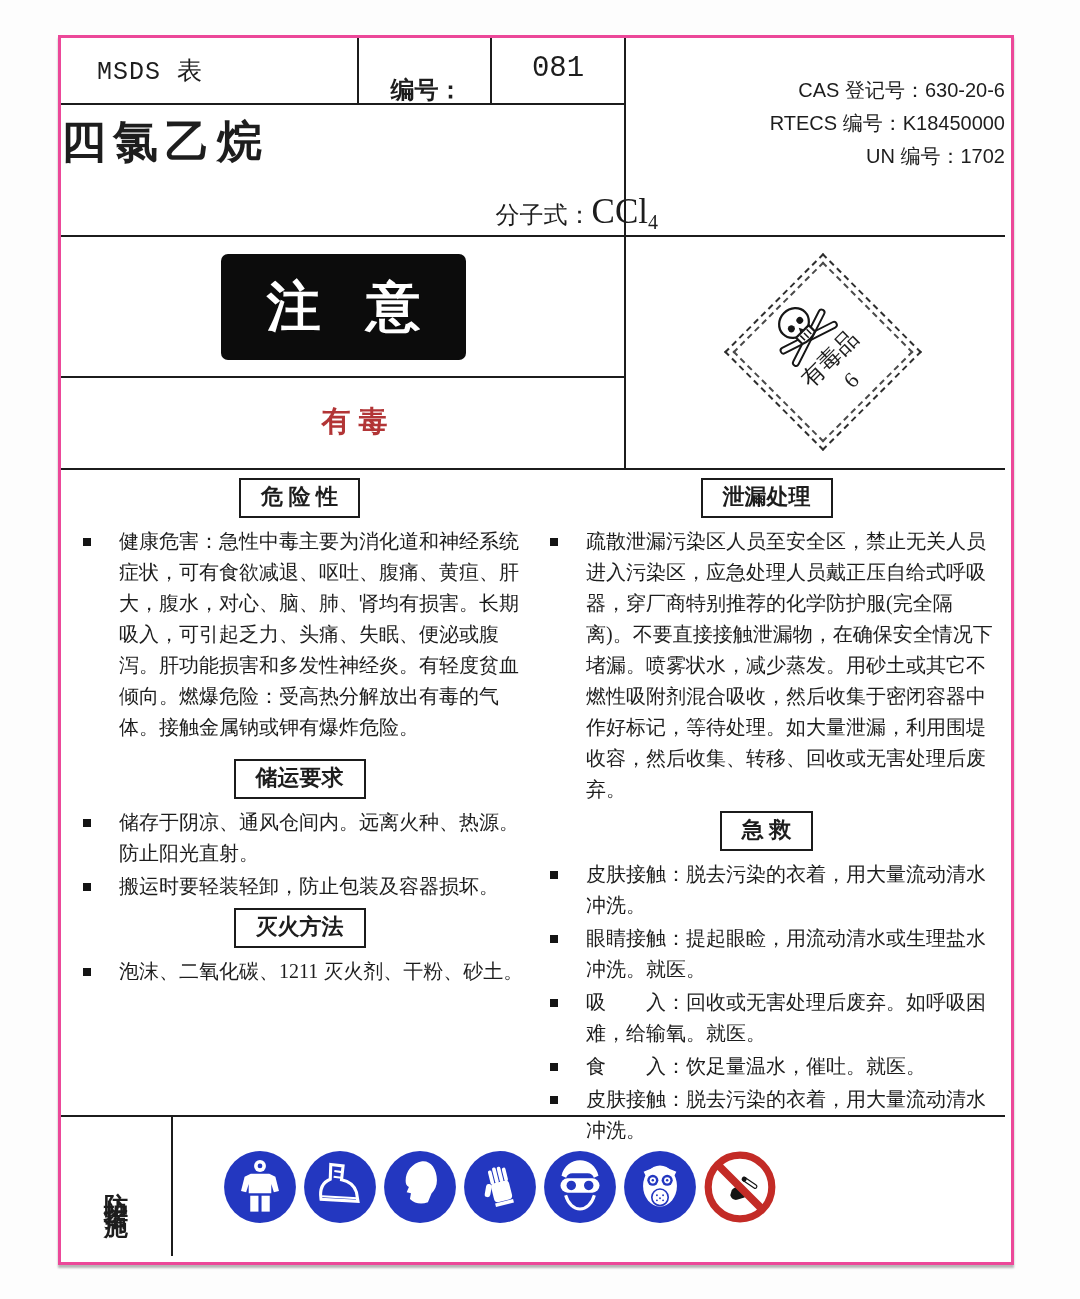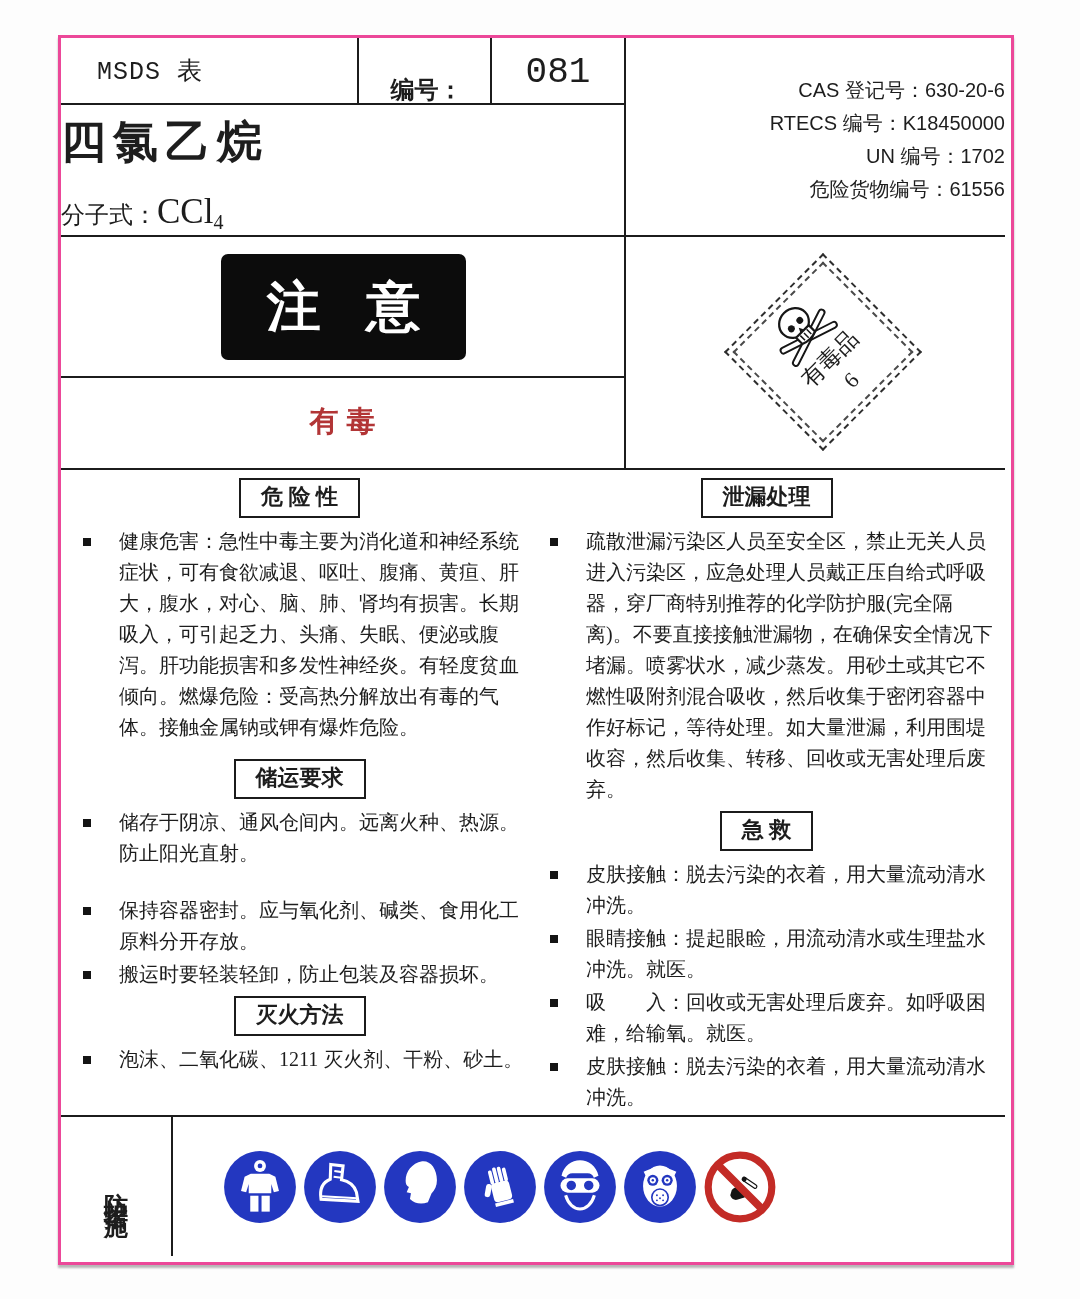--- a/index.html
+++ b/index.html
@@ -15,33 +15,33 @@
   .h1{left:0;top:65px;width:563px;height:2px;}
   .h2{left:0;top:197px;width:944px;height:2px;}
   .h3{left:0;top:338px;width:563px;height:2px;}
   .h4{left:0;top:430px;width:944px;height:2px;}
   .h5{left:0;top:1077px;width:944px;height:2px;}
   .v4{left:110px;top:1079px;width:2px;height:139px;}
   
   .form-title{position:absolute;left:36px;top:16px;font-family:"Liberation Mono","DejaVu Sans Mono",monospace;
               font-size:25px;letter-spacing:1px;}
   .num-label{position:absolute;left:314px;top:16px;width:103px;text-align:center;font-size:24px;font-weight:bold;margin-top:20px;}
-  .num-value{position:absolute;left:431px;top:14px;width:132px;text-align:center;font-size:36px;
+  .num-value{position:absolute;left:431px;top:14px;width:132px;text-align:center;font-size:29px;
              font-family:"Liberation Mono","DejaVu Sans Mono",monospace;}
   .chem-name{position:absolute;left:0;top:74px;width:563px;font-size:45px;font-weight:bold;letter-spacing:7px;}
-  .formula{position:absolute;left:0;top:154px;width:563px;text-align:left;font-size:24px;}
+  .formula{position:absolute;left:0;top:154px;width:563px;text-align:right;font-size:24px;padding-left:34px;}
   .formula .base{font-size:35px;font-family:"Liberation Serif",serif;}
   .formula sub{font-size:20px;}
   .registry{position:absolute;left:565px;top:36px;width:379px;text-align:right;
             font-family:"Liberation Sans","DejaVu Sans",sans-serif;font-weight:normal;font-size:20px;line-height:33px;}
   
   .caution{position:absolute;left:160px;top:216px;width:245px;height:106px;background:#0c0c0c;color:#ffffff;
            display:flex;align-items:center;justify-content:center;font-size:54px;font-weight:bold;
            letter-spacing:16px;text-indent:16px;border-radius:7px;}
-  .toxic{position:absolute;left:0;top:364px;width:563px;text-align:center;font-size:29px;font-weight:600;
+  .toxic{position:absolute;left:12px;top:364px;width:563px;text-align:center;font-size:29px;font-weight:600;
          color:#b23536;letter-spacing:8px;text-indent:8px;}
   
   .diamond-cell{position:absolute;left:565px;top:199px;width:379px;height:231px;}
   .diamond{position:absolute;left:127px;top:45px;width:136px;height:136px;transform:rotate(45deg);
            border:2px dashed #2e2e2e;}
   .diamond:after{content:"";position:absolute;inset:4px;border:2px dashed #4a4a4a;}
   .diamond-inner{position:absolute;inset:0;transform:rotate(-45deg);display:flex;flex-direction:column;
                  align-items:center;justify-content:center;z-index:2;}
   .diamond-label{font-size:23px;margin-top:1px;}
   .diamond-num{font-size:22px;margin-top:2px;}
@@ -86,21 +86,20 @@
 
     <div class="chem-name">四氯乙烷</div>
     <div class="formula">
       <span>分子式：</span><span class="base">CCl</span><sub>4</sub>
     </div>
 
     <div class="registry">
       <div><span>CAS 登记号：</span><span>630-20-6</span></div>
       <div><span>RTECS 编号：</span><span>K18450000</span></div>
       <div><span>UN 编号：</span><span>1702</span></div>
-      <div><span>危险货物编号：</span><span>61556</span></div>
     </div>
 
     <div class="caution">注 意</div>
     <div class="toxic">有毒</div>
 
     <div class="diamond-cell">
       <div class="diamond"></div>
       <div class="diamond-inner" style="left:127px;top:45px;width:136px;height:136px;">
         <svg width="76" height="52" viewBox="0 0 100 70">
           <rect x="8" y="48" width="84" height="8" rx="4" fill="#fff" stroke="#161616" stroke-width="2.6" transform="rotate(18 50 52)"></rect>
@@ -122,24 +121,20 @@
         <div class="sec-head-wrap"><span class="sec-head">危 险 性</span></div>
         <div class="bullet-item">
           <span class="bullet"></span>
           <span>健康危害：急性中毒主要为消化道和神经系统症状，可有食欲减退、呕吐、腹痛、黄疸、肝大，腹水，对心、脑、肺、肾均有损害。长期吸入，可引起乏力、头痛、失眠、便泌或腹泻。肝功能损害和多发性神经炎。有轻度贫血倾向。燃爆危险：受高热分解放出有毒的气体。接触金属钠或钾有爆炸危险。</span>
         </div>
         <div class="sec-head-wrap mt16"><span class="sec-head">储运要求</span></div>
         <div class="bullet-item">
           <span class="bullet"></span>
           <span>储存于阴凉、通风仓间内。远离火种、热源。防止阳光直射。</span>
         </div>
-        <div class="bullet-item gap-top">
-          <span class="bullet"></span>
-          <span>保持容器密封。应与氧化剂、碱类、食用化工原料分开存放。</span>
-        </div>
         <div class="bullet-item">
           <span class="bullet"></span>
           <span>搬运时要轻装轻卸，防止包装及容器损坏。</span>
         </div>
         <div class="sec-head-wrap mt6"><span class="sec-head">灭火方法</span></div>
         <div class="bullet-item">
           <span class="bullet"></span>
           <span>泡沫、二氧化碳、1211 灭火剂、干粉、砂土。</span>
         </div>
       </div>
@@ -157,20 +152,21 @@
         <div class="bullet-item">
           <span class="bullet"></span>
           <span>眼睛接触：提起眼睑，用流动清水或生理盐水冲洗。就医。</span>
         </div>
         <div class="bullet-item">
           <span class="bullet"></span>
           <span>吸　　入：回收或无害处理后废弃。如呼吸困难，给输氧。就医。</span>
         </div>
         <div class="bullet-item">
           <span class="bullet"></span>
+          <span>食　　入：饮足量温水，催吐。就医。</span>
         </div>
         <div class="bullet-item">
           <span class="bullet"></span>
           <span>皮肤接触：脱去污染的衣着，用大量流动清水冲洗。</span>
         </div>
       </div>
     </div>
 
     <div class="prot-label-cell">
       <span class="prot-label">防护措施</span>

